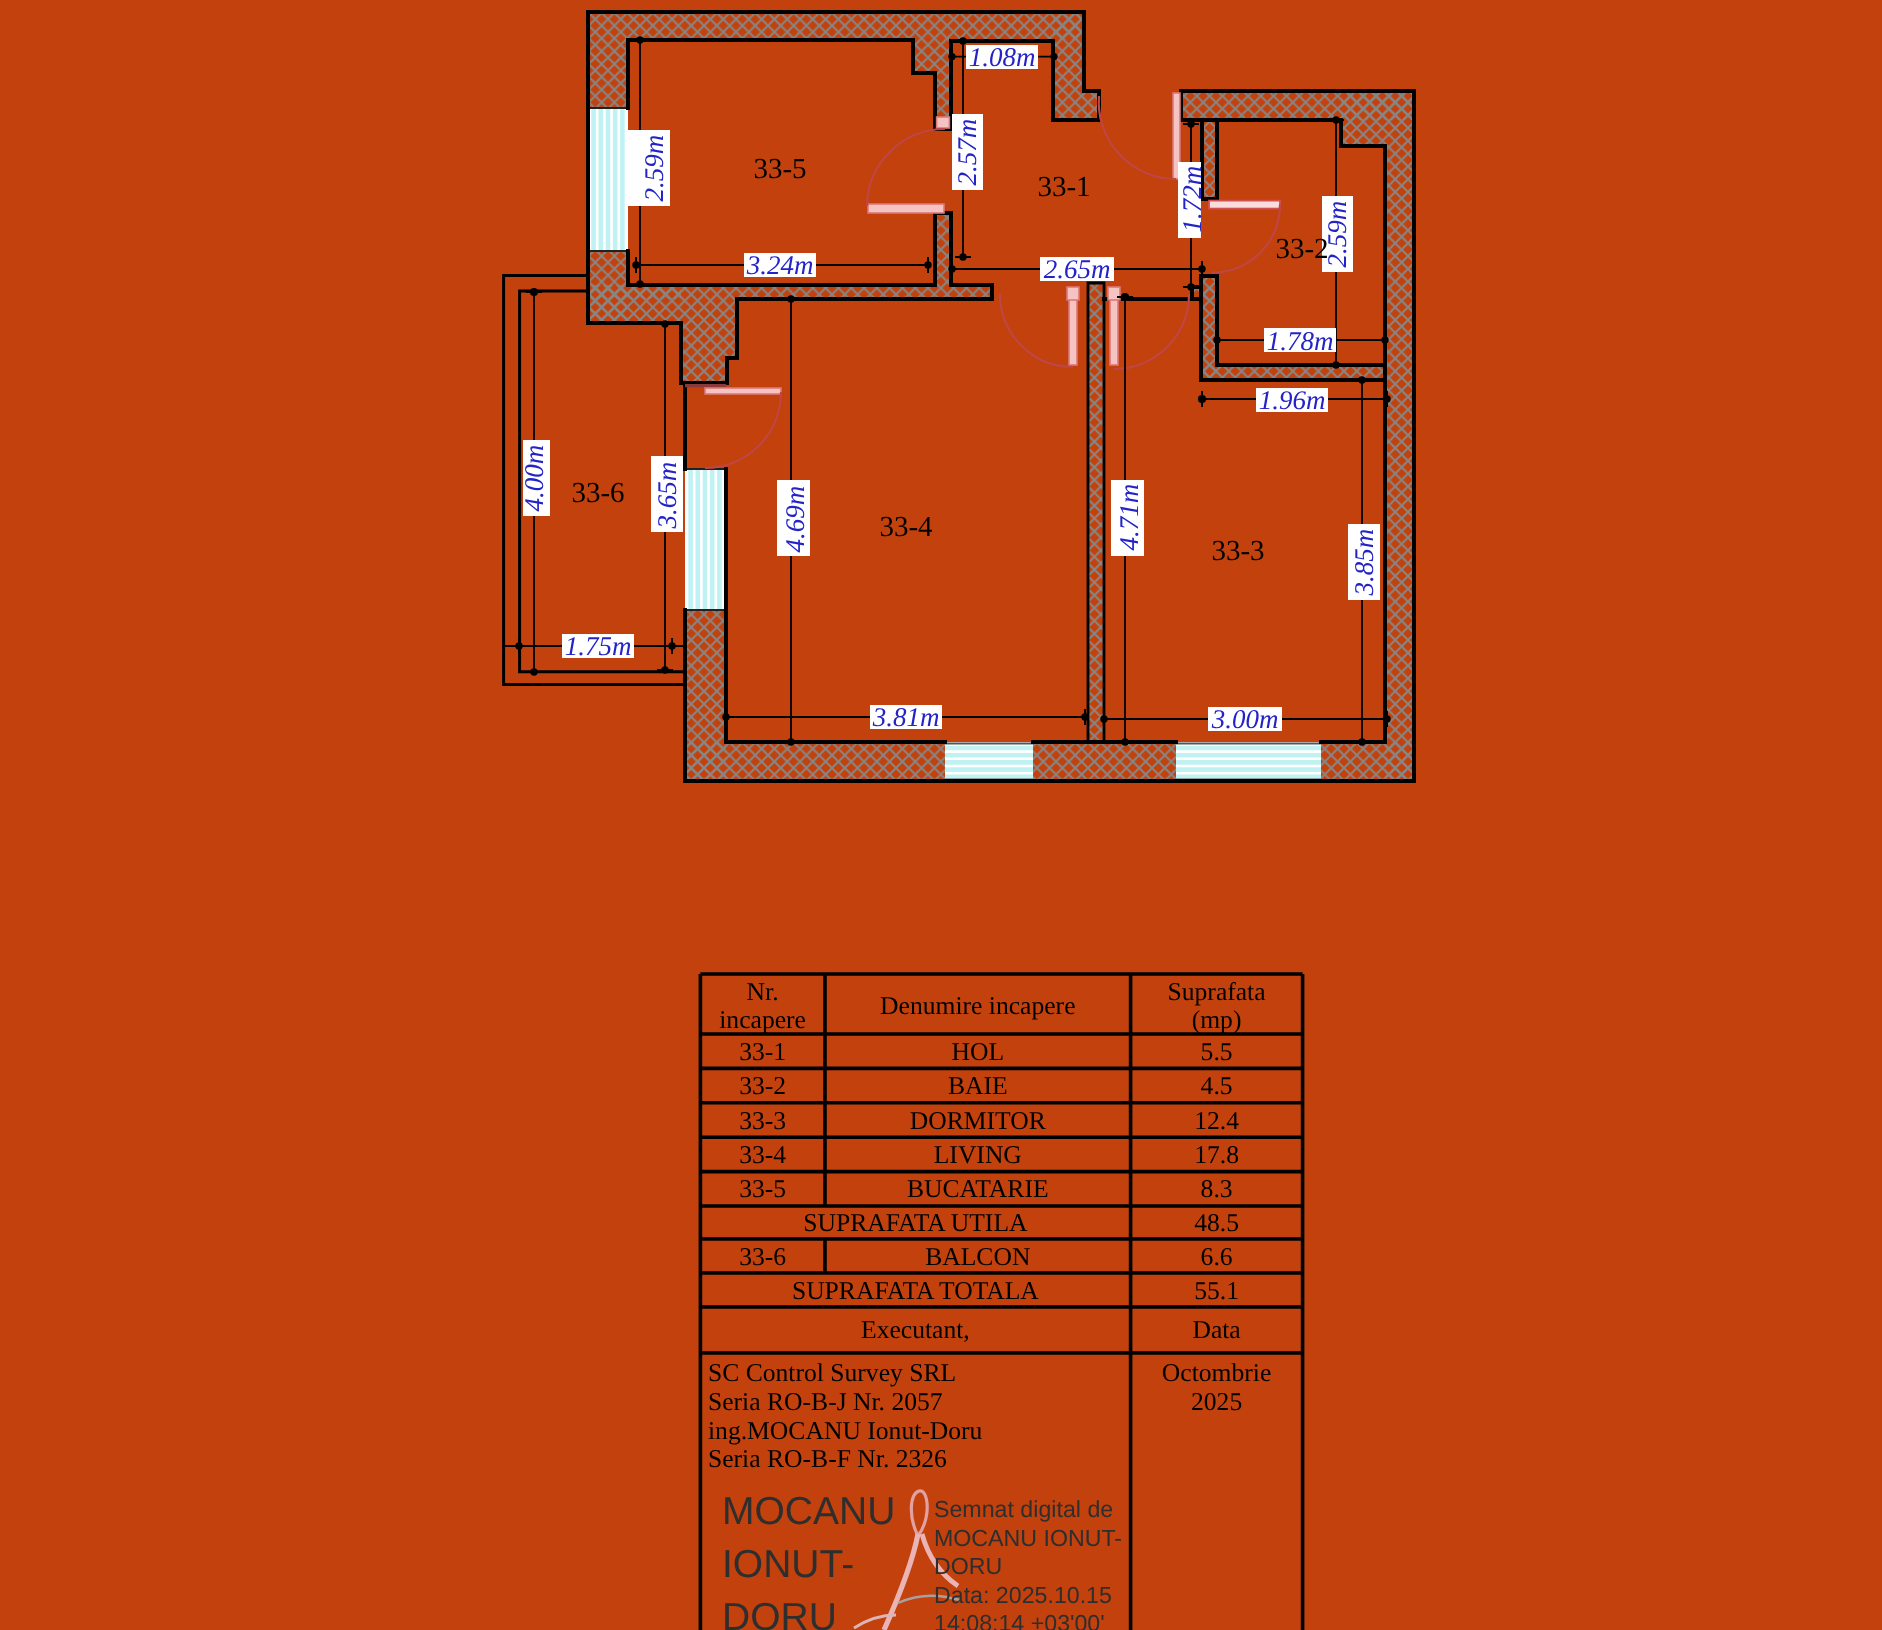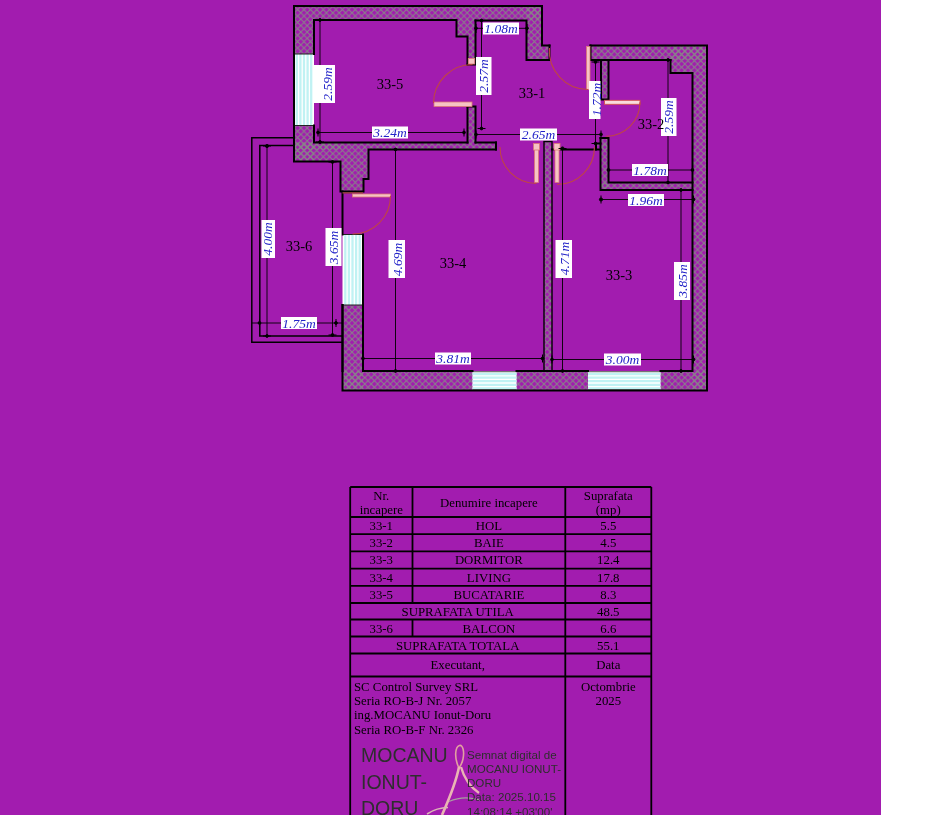--- a/index.html
+++ b/index.html
@@ -1,17 +1,17 @@
 <!DOCTYPE html>
 <html><head>
 <meta charset="utf-8">
 <style>
   html,body{margin:0;padding:0;background:#fff;}
-  #page{position:relative;width:861px;height:815px;overflow:hidden;background:#a21caf;
-        font-family:"Liberation Serif", serif;padding-left:20px;}
+  #page{position:relative;width:941px;height:815px;overflow:hidden;background:#c2410c;
+        font-family:"Liberation Serif", serif;}
   svg{position:absolute;left:0;top:0;}
   .tbl{position:absolute;left:0;top:0;width:941px;height:815px;}
 </style>
 </head>
 <body>
 <div id="page">
 <svg width="941" height="815" viewBox="0 0 941 815">
 <defs>
 <pattern id="h" width="6.4" height="6.4" patternUnits="userSpaceOnUse">
   <path d="M0 0 L6.4 6.4 M0 6.4 L6.4 0" stroke="#868686" stroke-width="1.0" fill="none"></path>

